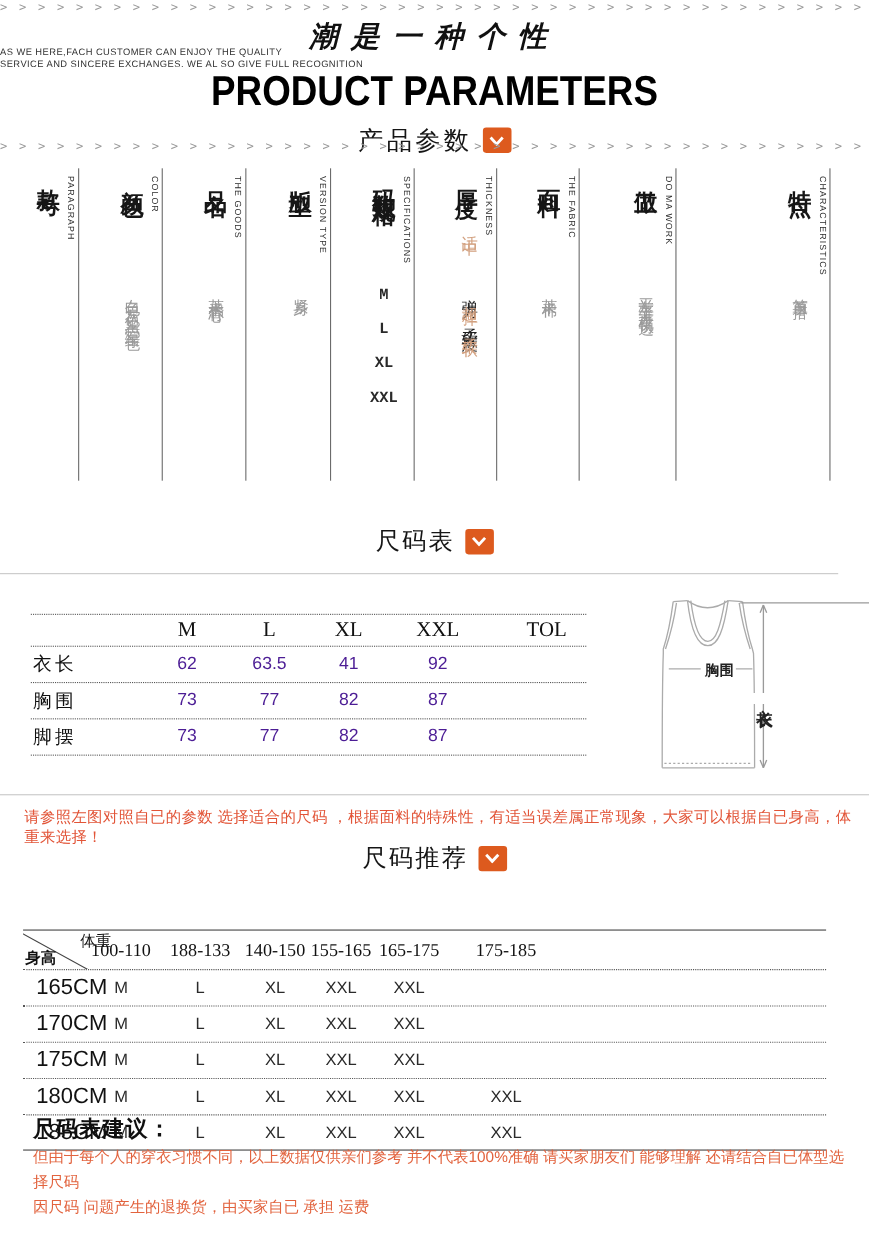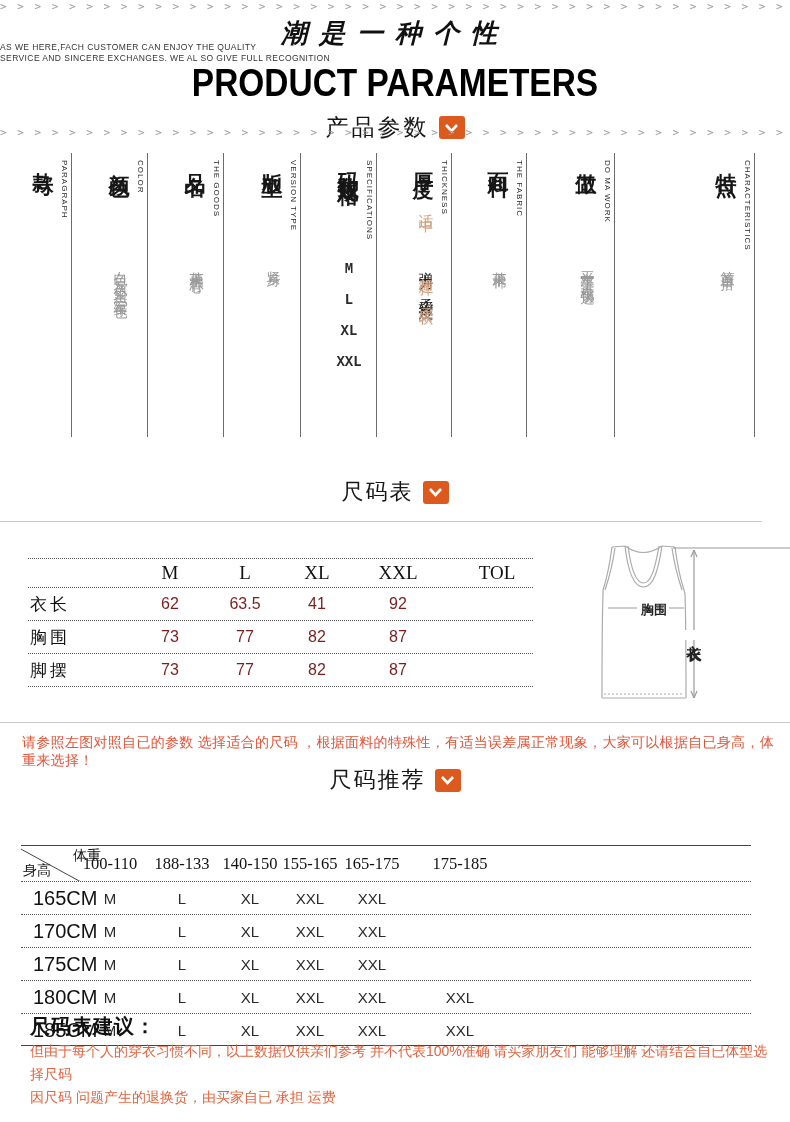--- a/index.html
+++ b/index.html
@@ -64,21 +64,21 @@
 
   
   .stable{position:absolute;left:28px;top:558px;width:505px;}
   .strow{position:relative;height:32px;border-bottom:1px dotted #555;}
   .sthead{position:relative;height:28px;border-top:1px dotted #555;border-bottom:1px dotted #555;
           font-family:"Liberation Serif",serif;font-size:19px;color:#111;}
   .scell{position:absolute;top:50%;transform:translate(-50%,-50%);}
   .sc0{left:142px}.sc1{left:217px}.sc2{left:289px}.sc3{left:370px}.sc4{left:469px}
   .slabel{position:absolute;left:2px;top:50%;transform:translateY(-50%);
           font-size:17px;letter-spacing:3px;color:#111;}
-  .snum{font-size:16px;color:#7f1d1d;}
+  .snum{font-size:16px;color:#4c1d95;}
 
   
   .vest{position:absolute;left:595px;top:542px;width:195px;height:170px;}
   .vest svg{position:absolute;left:0;top:0;}
   .chest-label{position:absolute;left:44px;top:59px;font-size:13px;font-weight:bold;
                color:#222;background:#fff;padding:0 2px;}
   .length-label{position:absolute;left:89px;top:88px;writing-mode:vertical-rl;
                 font-size:15px;font-weight:bold;letter-spacing:3px;color:#222;
                 background:#fff;padding:2px 0;}
 
@@ -92,21 +92,21 @@
          font-family:"Liberation Serif",serif;font-size:16.5px;color:#111;}
   .rrow{position:relative;height:32px;border-bottom:1px dotted #555;}
   .rrow.last{height:31px;border-bottom:1px solid #444;}
   .rcell{position:absolute;top:50%;transform:translate(-50%,-50%);}
   .rc0{left:89px}.rc1{left:161px}.rc2{left:229px}.rc3{left:289px}.rc4{left:351px}.rc5{left:439px}
   .rlabel{position:absolute;left:12px;top:50%;transform:translateY(-50%);
           font-size:20px;color:#111;font-family:"Liberation Sans",sans-serif;}
   .rval{font-size:15px;color:#2a2a2a;font-family:"Liberation Sans",sans-serif;}
   .corner{position:absolute;left:0;top:0;width:66px;height:35px;}
   .corner .cw{position:absolute;right:-14px;top:1px;font-size:14px;color:#111;}
-  .corner .ch{position:absolute;left:2px;bottom:1px;font-size:14px;color:#111;}
+  .corner .ch{position:absolute;left:2px;bottom:1px;font-size:14px;color:#111;font-weight:bold;}
 
   
   .advice-title{position:absolute;left:30px;top:1013px;font-size:20px;font-weight:bold;
                 letter-spacing:1px;color:#101010;}
   .advice{position:absolute;left:30px;top:1040px;width:740px;font-size:14px;
           line-height:23px;color:#e2633e;}
 </style>
 </head>
 <body>
 

